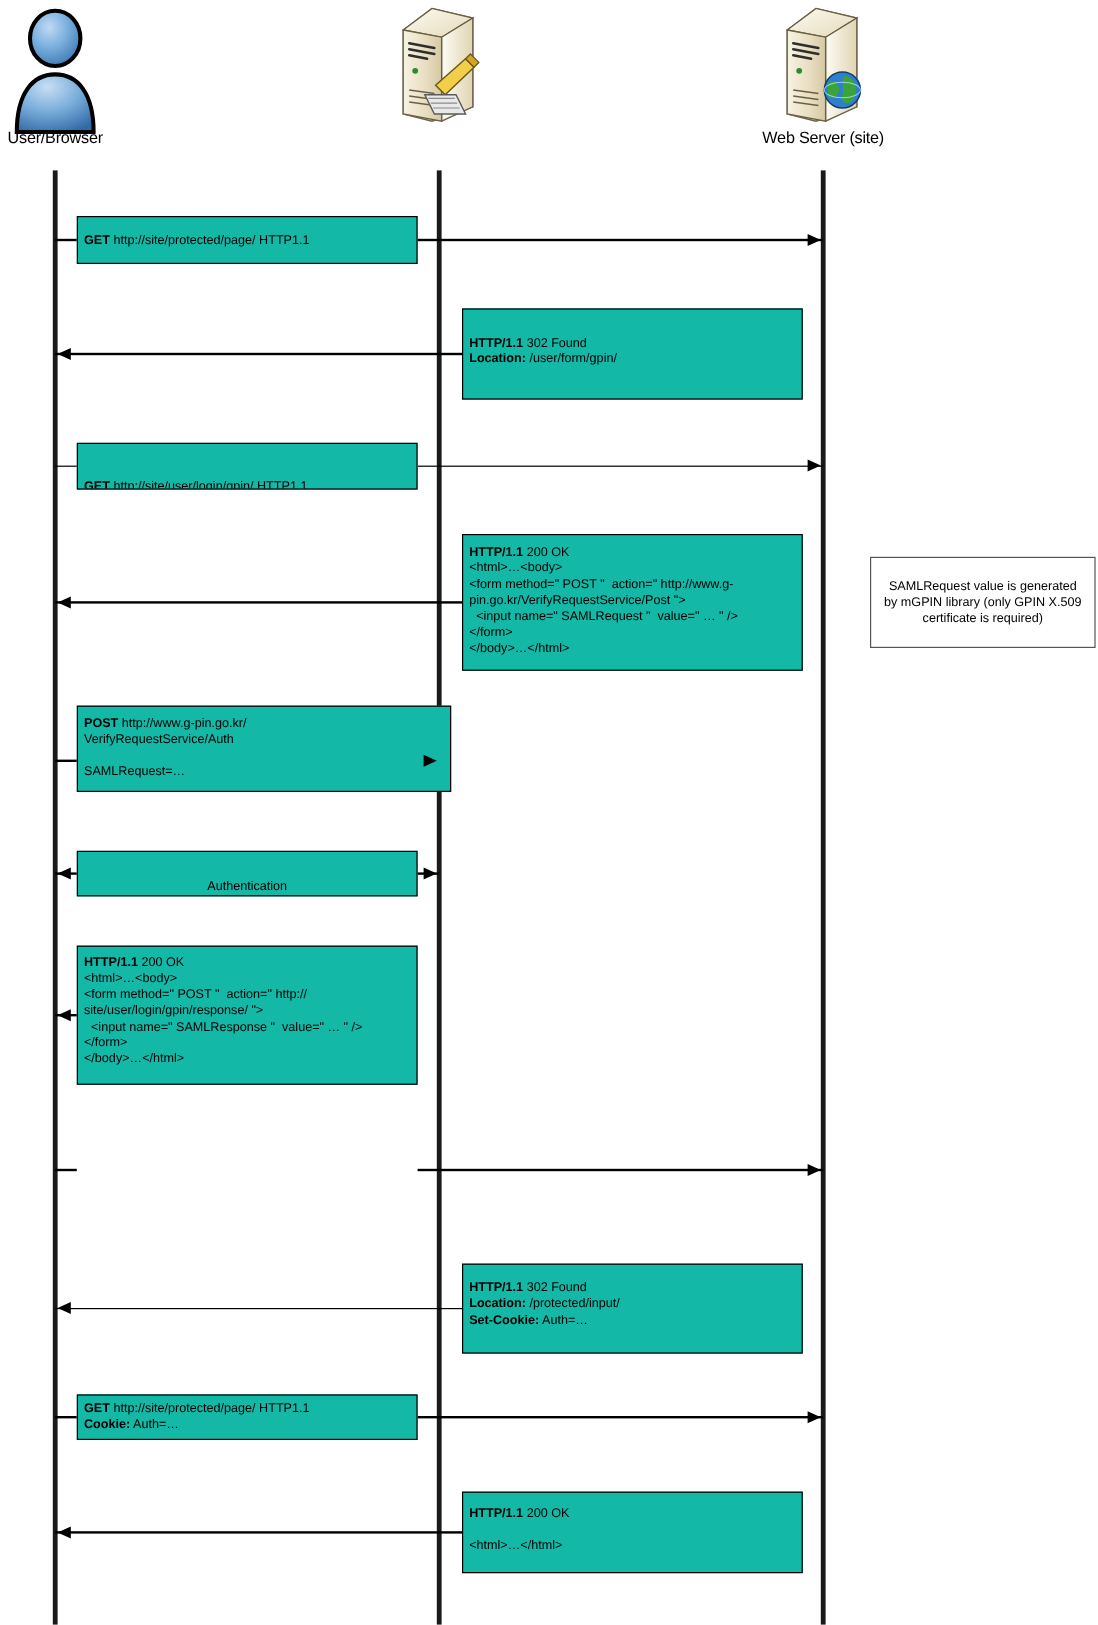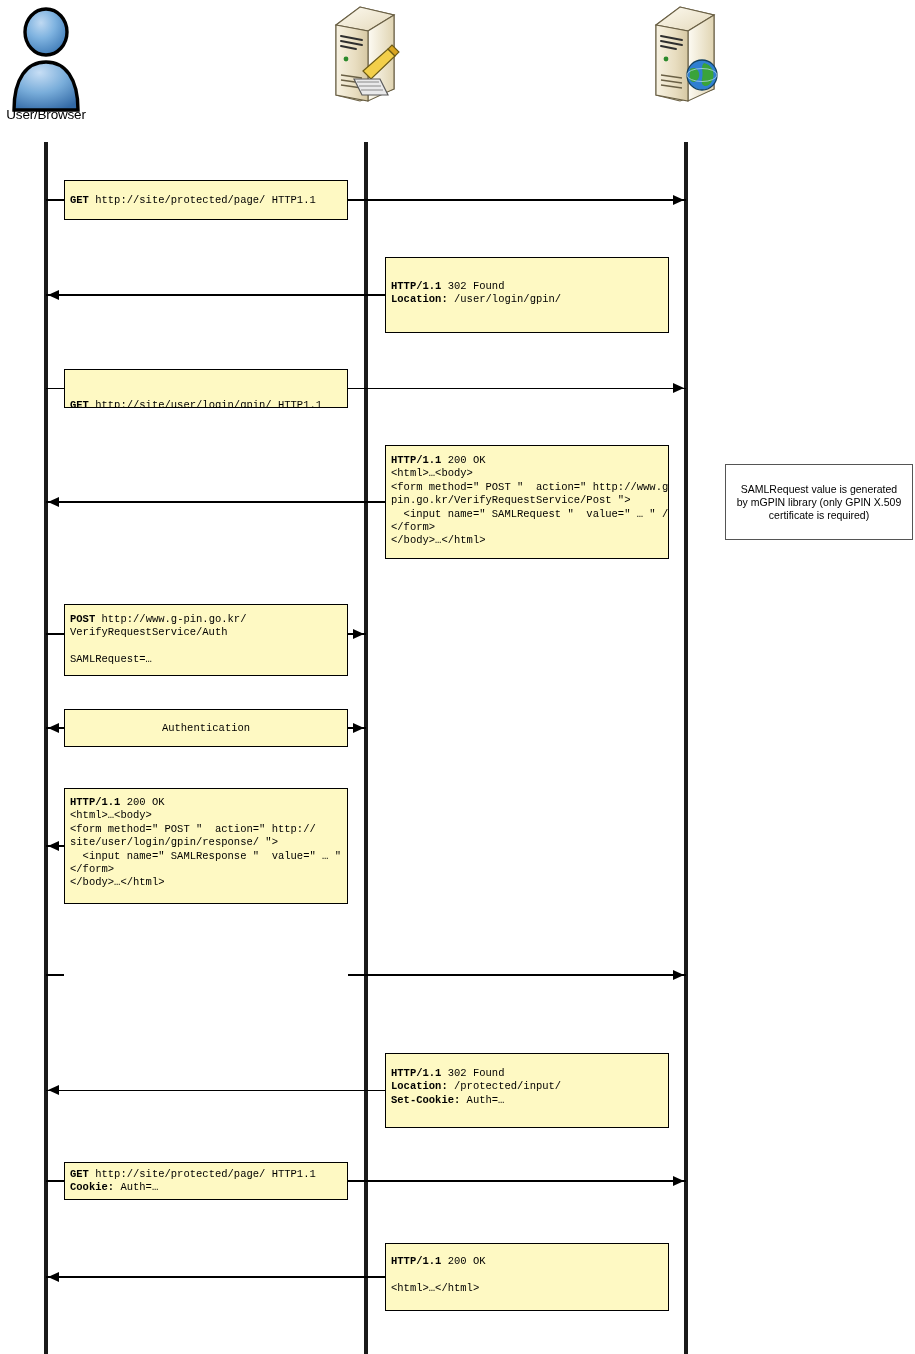--- a/index.html
+++ b/index.html
@@ -34,43 +34,43 @@
   }
   .lifeline {
     position: absolute;
     width: 4px;
     background: #1a1a1a;
   }
   .msgbox {
     position: absolute;
     box-sizing: border-box;
     border: 1.6px solid #000000;
-    background: #fef9c3;
-    font-family: Liberation Mono, monospace;
+    background: #14b8a6;
+    font-family: Liberation Sans, sans-serif;
     font-size: 10.5px;
     line-height: 13.4px;
     color: #000000;
-    padding: 12px;
+    padding: 0;
     z-index: 5;
     overflow: hidden;
   }
   .msgbox .inner {
     position: absolute;
     left: 5px;
     right: 3px;
   }
   .msgbox .line {
     white-space: pre;
   }
   .msgbox .line b {
     font-weight: bold;
   }
   .msgbox.centered {
     display: flex;
-    align-items: flex-start;
+    align-items: flex-end;
     justify-content: center;
   }
   .msgbox.centered .inner {
     position: static;
     left: auto; right: auto;
     text-align: center;
     width: 100%;
   }
   .notebox {
     position: absolute;
@@ -186,33 +186,34 @@
     <path d="M25 33 L46 37 M25 38 L46 42 M25 43 L40 46" stroke="#2e2e2e" stroke-width="2" stroke-linecap="round"></path>
     <circle cx="30" cy="56" r="2.4" fill="#2b8a2b"></circle>
     <path d="M25 72 L46 75 M25 77 L46 80 M25 82 L46 85" stroke="#6a6045" stroke-width="1.3"></path>
     <g>
         <circle cx="66" cy="72" r="15" fill="#2f7fd1" stroke="#12405f" stroke-width="1.3"></circle>
         <path d="M54 66 C60 62 66 70 62 76 C58 82 52 78 54 72 Z" fill="#3aa33a"></path>
         <path d="M68 60 C76 62 80 70 76 78 C72 86 64 84 66 76 C68 68 64 64 68 60 Z" fill="#3aa33a"></path>
         <ellipse cx="66" cy="72" rx="15" ry="6.5" fill="none" stroke="#bcdcf5" stroke-width="0.9" opacity="0.8"></ellipse>
       </g>
   </svg></div>
+    <div class="actor-label" style="left: 486px; width: 400px; top: 107px;">Web Server (site)</div>
     <div class="lifeline" style="left: 684px; top: 142px; height: 1212px;"></div>
     <div class="msgbox" style="left: 64px; top: 180px; width: 284px; height: 40px;">
       <div class="inner" style="top: 13px;">
         <div class="line"><b>GET</b><span> http://site/protected/page/ HTTP1.1</span></div>
       </div>
     </div>
     <div class="arrowline" style="left: 46px; width: 18px; top: 199.2px;"></div>
     <div class="arrowline" style="left: 348px; width: 338px; top: 199.2px;"></div>
     <div class="arrowhead right" style="top: 194.5px; left: 673px;"></div>
     <div class="msgbox" style="left: 385px; top: 257px; width: 284px; height: 76px;">
       <div class="inner" style="top: 22px;">
         <div class="line"><b>HTTP/1.1</b><span> 302 Found</span></div>
-        <div class="line"><b>Location:</b><span> /user/login/gpin/</span></div>
+        <div class="line"><b>Location:</b><span> /user/form/gpin/</span></div>
       </div>
     </div>
     <div class="arrowline" style="left: 46px; width: 339px; top: 294.2px;"></div>
     <div class="arrowhead left" style="top: 289.5px; left: 48px;"></div>
     <div class="msgbox" style="left: 64px; top: 369px; width: 284px; height: 39px;">
       <div class="inner" style="top: 12px; margin-top: 17px;">
         <div class="line"><b>GET</b><span> http://site/user/login/gpin/ HTTP1.1</span></div>
       </div>
     </div>
     <div class="arrowline" style="left: 46px; width: 18px; top: 387.7px;"></div>
@@ -224,21 +225,21 @@
         <div class="line"><span>&lt;html&gt;…&lt;body&gt;</span></div>
         <div class="line"><span>&lt;form method=" POST "  action=" http://www.g-</span></div>
         <div class="line"><span>pin.go.kr/VerifyRequestService/Post "&gt;</span></div>
         <div class="line"><span>  &lt;input name=" SAMLRequest "  value=" … " /&gt;</span></div>
         <div class="line"><span>&lt;/form&gt;</span></div>
         <div class="line"><span>&lt;/body&gt;…&lt;/html&gt;</span></div>
       </div>
     </div>
     <div class="arrowline" style="left: 46px; width: 339px; top: 501.2px;"></div>
     <div class="arrowhead left" style="top: 496.5px; left: 48px;"></div>
-    <div class="msgbox" style="left: 64px; top: 604px; width: 284px; height: 72px;">
+    <div class="msgbox" style="left: 64px; top: 588px; width: 312px; height: 72px;">
       <div class="inner" style="top: 8px;">
         <div class="line"><b>POST</b><span> http://www.g-pin.go.kr/</span></div>
         <div class="line"><span>VerifyRequestService/Auth</span></div>
         <div class="line">&nbsp;</div>
         <div class="line"><span>SAMLRequest=…</span></div>
       </div>
     </div>
     <div class="arrowline" style="left: 46px; width: 18px; top: 633.2px;"></div>
     <div class="arrowline" style="left: 348px; width: 18px; top: 633.2px;"></div>
     <div class="arrowhead right" style="top: 628.5px; left: 353px;"></div>

